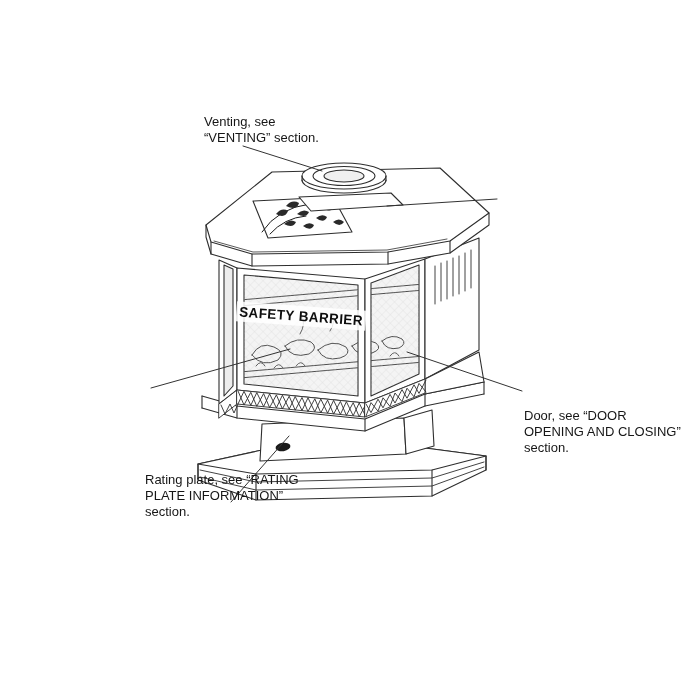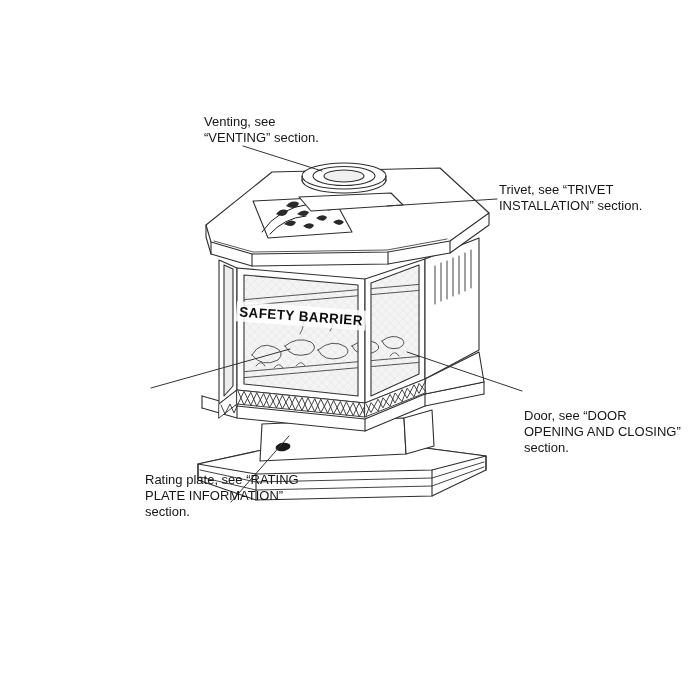--- a/index.html
+++ b/index.html
@@ -151,22 +151,20 @@
         <line x1="151" y1="388" x2="290" y2="349"></line>
         <line x1="522" y1="391" x2="407" y2="352"></line>
         <line x1="231" y1="502" x2="289" y2="436"></line>
       </g>
     </g>
   </svg>
 
   <div class="callout" style="left:166px; top:114px; width:150px;margin-left:38px;">Venting, see
 “VENTING” section.</div>
 
-  <div class="callout" style="left:499px; top:182px; width:180px;">Trivet, see “TRIVET
-INSTALLATION” section.</div>
 
 
   <div class="callout" style="left:524px; top:372px; width:172px;margin-top:36px;">Door, see “DOOR
 OPENING AND CLOSING”
 section.</div>
 
   <div class="callout" style="left:145px; top:472px; width:195px;">Rating plate, see “RATING
 PLATE INFORMATION”
 section.</div>
 

